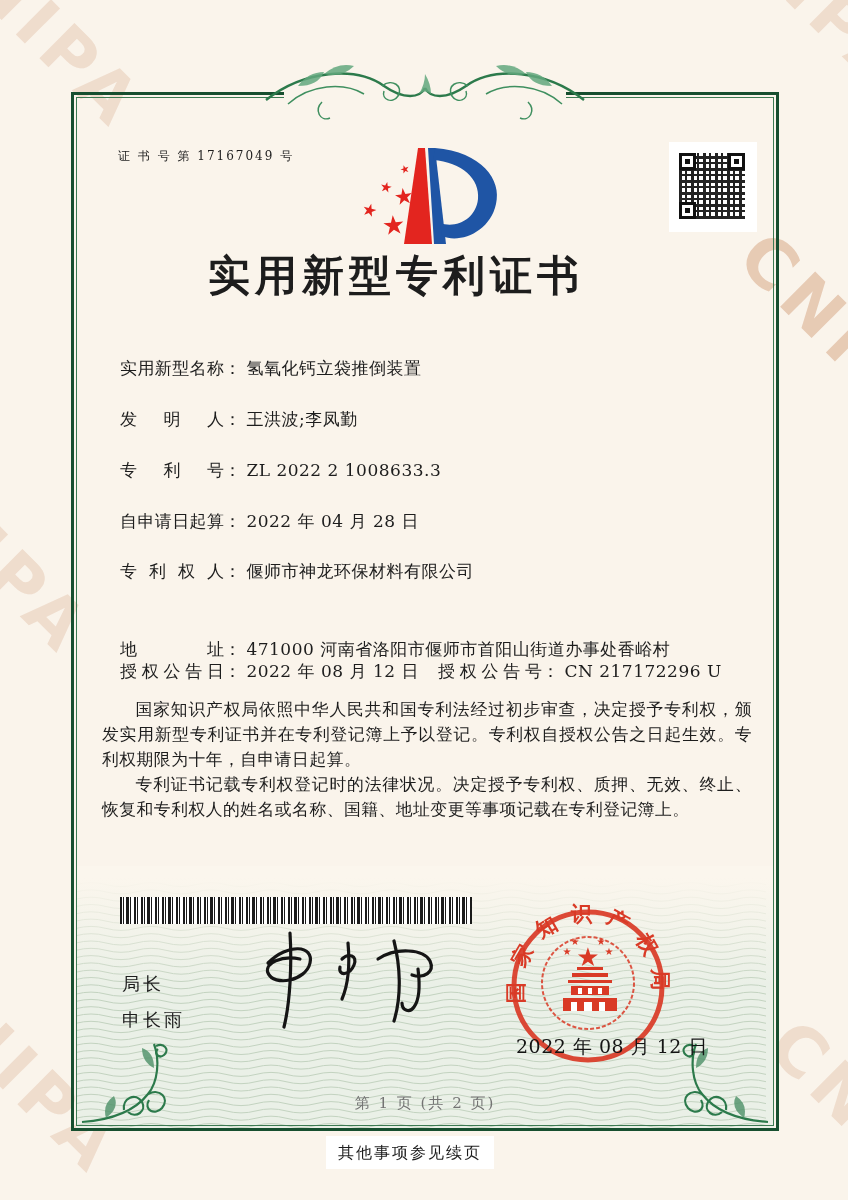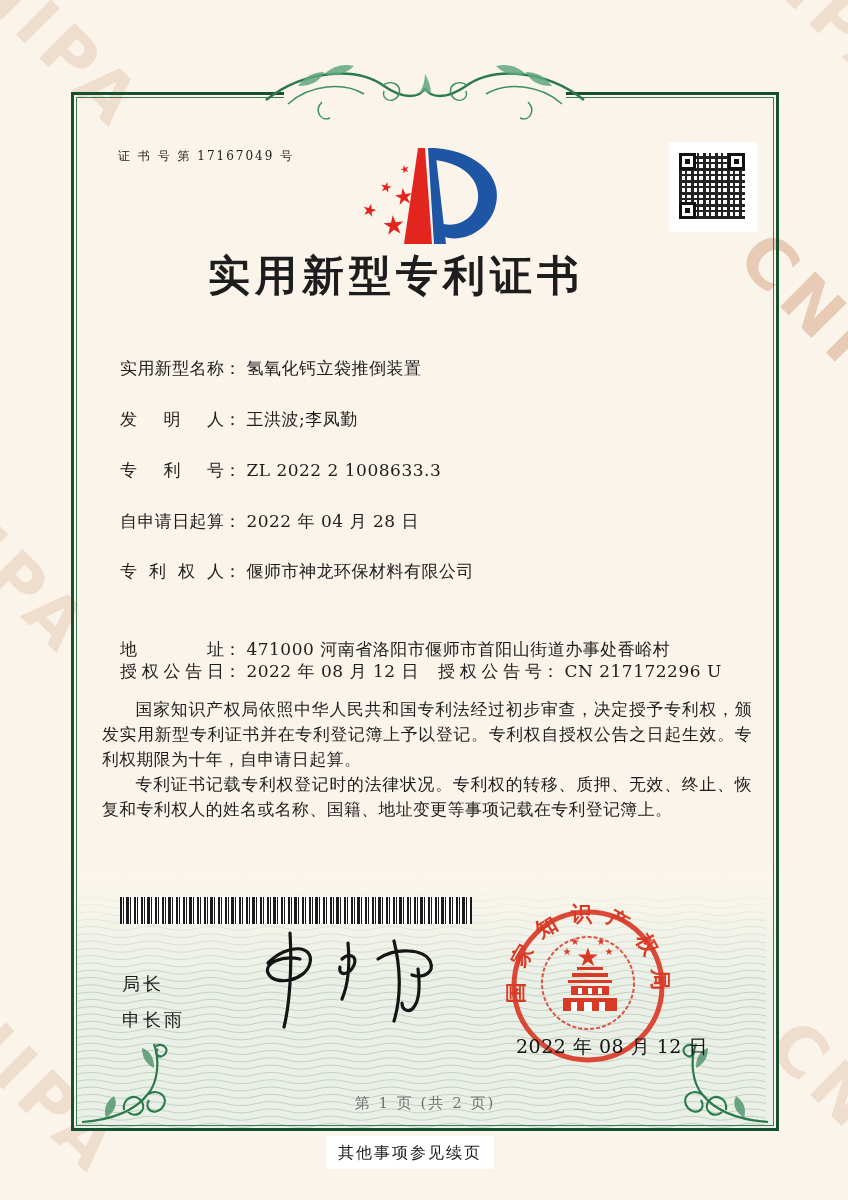--- a/index.html
+++ b/index.html
@@ -227,21 +227,21 @@
   <div class="frow fr6">
     <span class="flabel">授权公告日</span><span>：</span>
     <span class="fvalue">2022 年 08 月 12 日</span>
     <span class="grant-group">
       <span class="flabel">授权公告号</span><span>：</span>
       <span class="fvalue">CN 217172296 U</span>
     </span>
   </div>
 
   <div class="bodyp p1">国家知识产权局依照中华人民共和国专利法经过初步审查，决定授予专利权，颁发实用新型专利证书并在专利登记簿上予以登记。专利权自授权公告之日起生效。专利权期限为十年，自申请日起算。</div>
-  <div class="bodyp p2">专利证书记载专利权登记时的法律状况。专利权的转移、质押、无效、终止、恢复和专利权人的姓名或名称、国籍、地址变更等事项记载在专利登记簿上。</div>
+  <div class="bodyp p2">专利证书记载专利权登记时的法律状况。决定授予专利权、质押、无效、终止、恢复和专利权人的姓名或名称、国籍、地址变更等事项记载在专利登记簿上。</div>
 
   <div class="barcode"></div>
 
   <div class="signer-title">局长</div>
   <div class="signer-name">申长雨</div>
 
   <svg class="signature" width="215" height="115" viewBox="0 0 215 115">
     <g fill="none" stroke="#151515" stroke-width="3.2" stroke-linecap="round">
       <path d="M30,38 C50,18 76,20 72,38 C68,56 36,62 30,48 C26,38 44,30 62,34"></path>
       <path d="M52,8 C54,40 52,78 46,102"></path>

